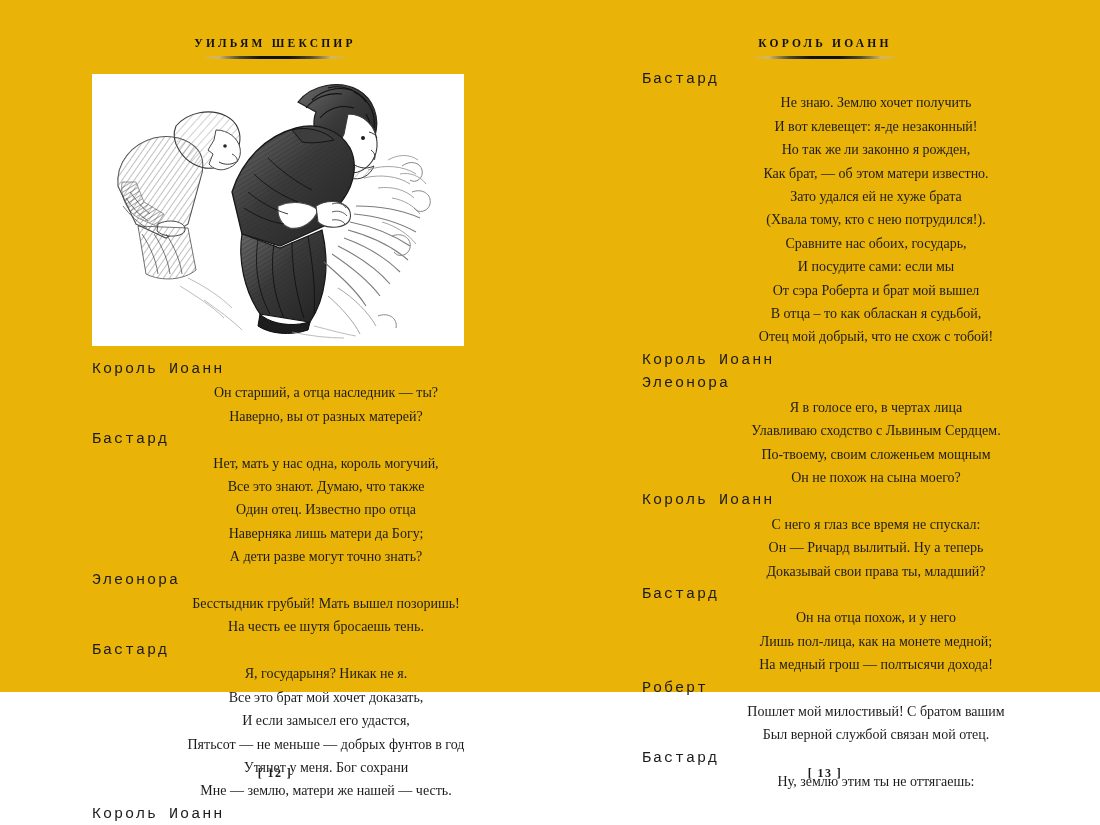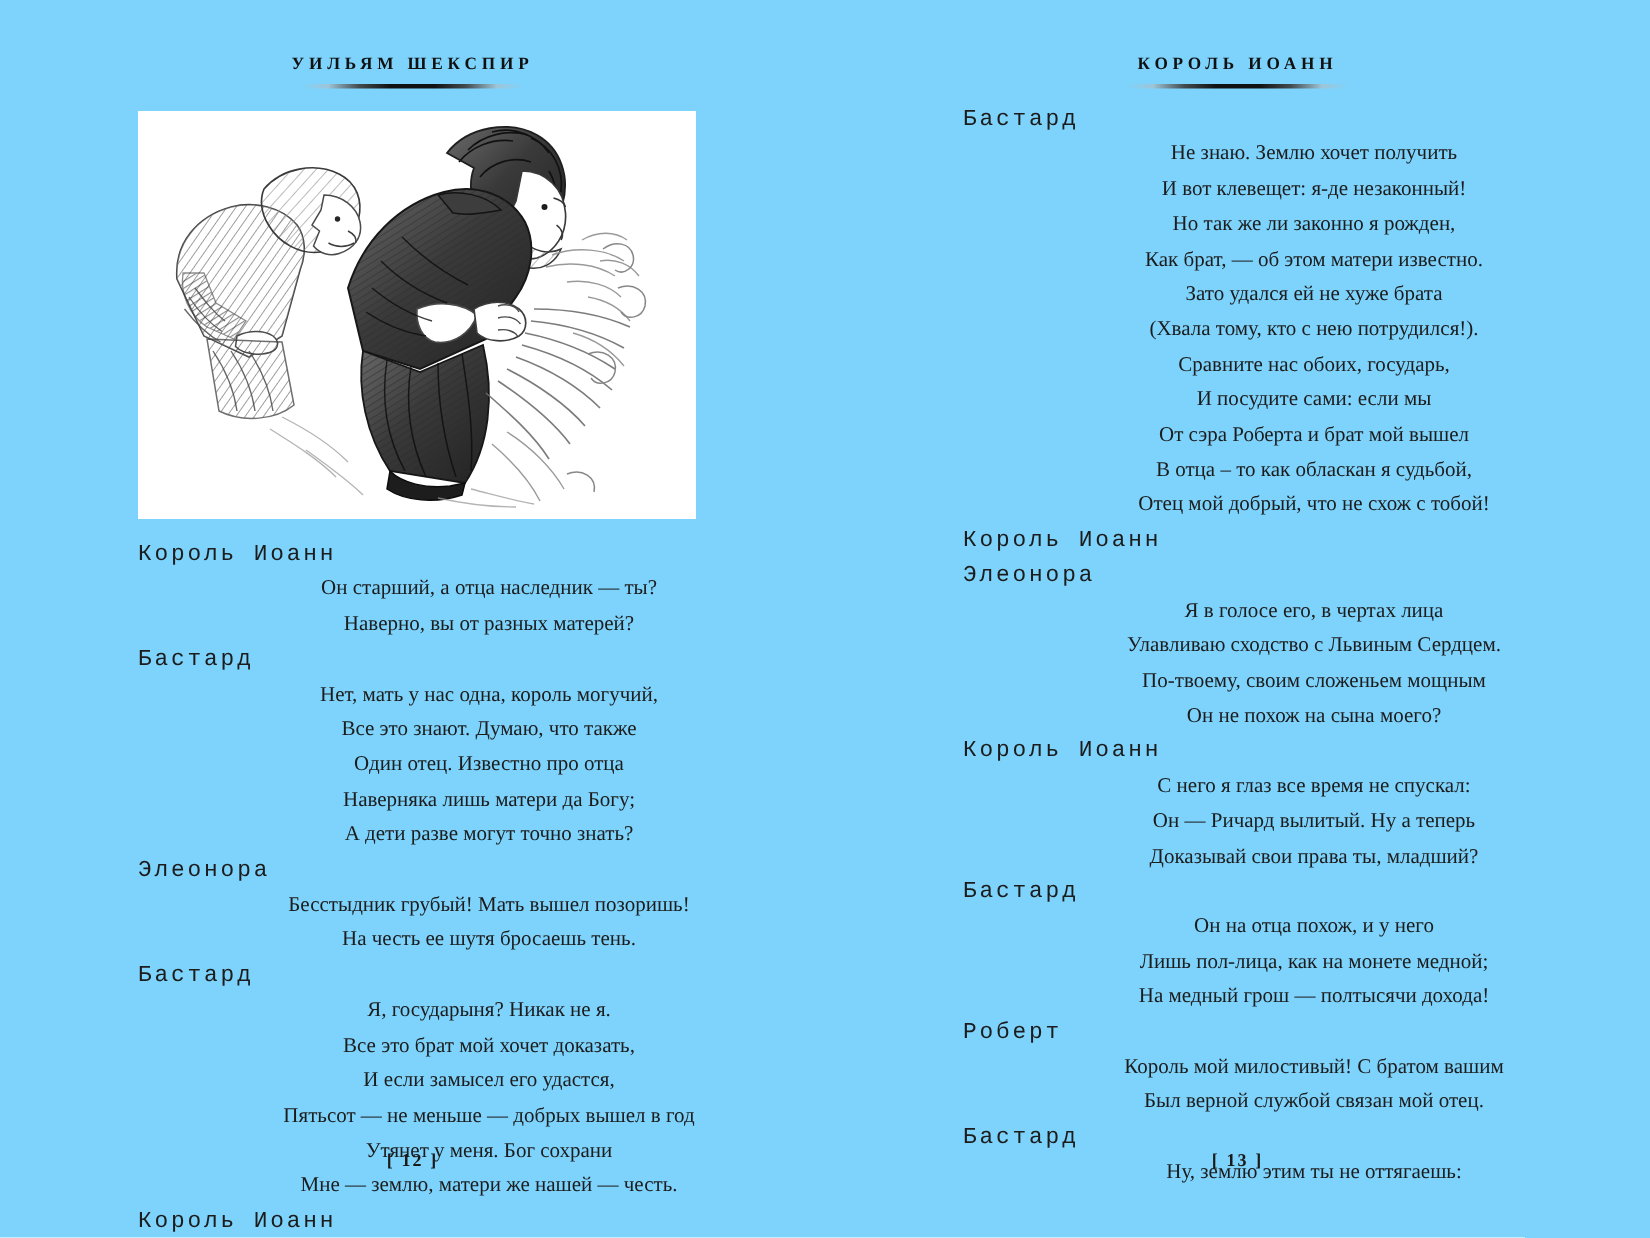--- a/index.html
+++ b/index.html
@@ -10,22 +10,22 @@
   body {
     width: 1100px;
     height: 825px;
     font-family: "Liberation Serif", "DejaVu Serif", serif;
     color: #1a1a1a;
     overflow: hidden;
   }
   .spread {
     position: relative;
     width: 1100px;
-    height: 825px;
-    background: #7dd3fc;
+    height: 692px;
+    background: #eab308;
   }
   .page {
     position: absolute;
     top: 0;
     height: 825px;
     width: 550px;
     box-sizing: border-box;
   }
   .page-left  { left: 0; }
   .page-right { left: 550px; }
@@ -302,21 +302,21 @@
         <div class="speaker">Элеонора</div>
         <div class="speech">
           <div class="vline">Бесстыдник грубый! Мать вышел позоришь!</div>
           <div class="vline">На честь ее шутя бросаешь тень.</div>
         </div>
         <div class="speaker">Бастард</div>
         <div class="speech">
           <div class="vline">Я, государыня? Никак не я.</div>
           <div class="vline">Все это брат мой хочет доказать,</div>
           <div class="vline">И если замысел его удастся,</div>
-          <div class="vline">Пятьсот — не меньше — добрых вышел в год</div>
+          <div class="vline">Пятьсот — не меньше — добрых фунтов в год</div>
           <div class="vline">Утянет у меня. Бог сохрани</div>
           <div class="vline">Мне — землю, матери же нашей — честь.</div>
         </div>
         <div class="speaker">Король Иоанн</div>
       </div>
 
     <div class="folio">[ 12 ]</div>
   </div>
 
   <div class="page page-right">
@@ -356,21 +356,21 @@
           <div class="vline">Доказывай свои права ты, младший?</div>
         </div>
         <div class="speaker">Бастард</div>
         <div class="speech">
           <div class="vline">Он на отца похож, и у него</div>
           <div class="vline">Лишь пол-лица, как на монете медной;</div>
           <div class="vline">На медный грош — полтысячи дохода!</div>
         </div>
         <div class="speaker">Роберт</div>
         <div class="speech">
-          <div class="vline">Король мой милостивый! С братом вашим</div>
+          <div class="vline">Пошлет мой милостивый! С братом вашим</div>
           <div class="vline">Был верной службой связан мой отец.</div>
         </div>
         <div class="speaker">Бастард</div>
         <div class="speech">
           <div class="vline">Ну, землю этим ты не оттягаешь:</div>
         </div>
       </div>
 
     <div class="folio">[ 13 ]</div>
   </div>

